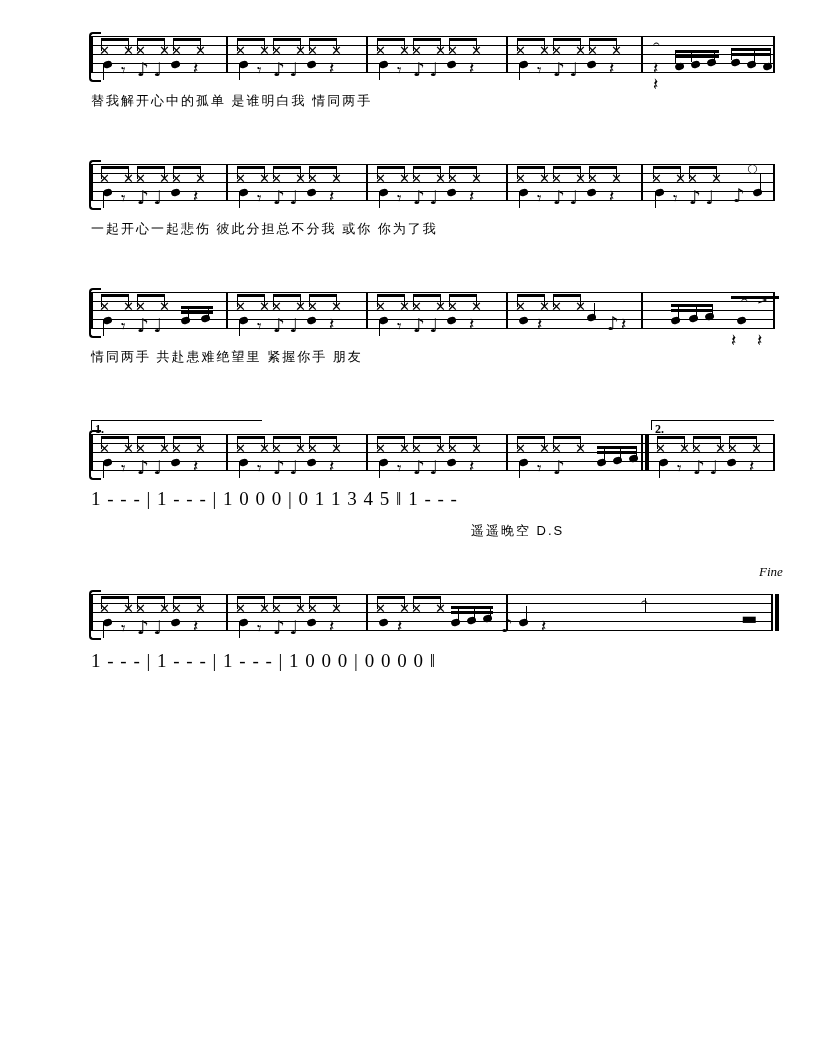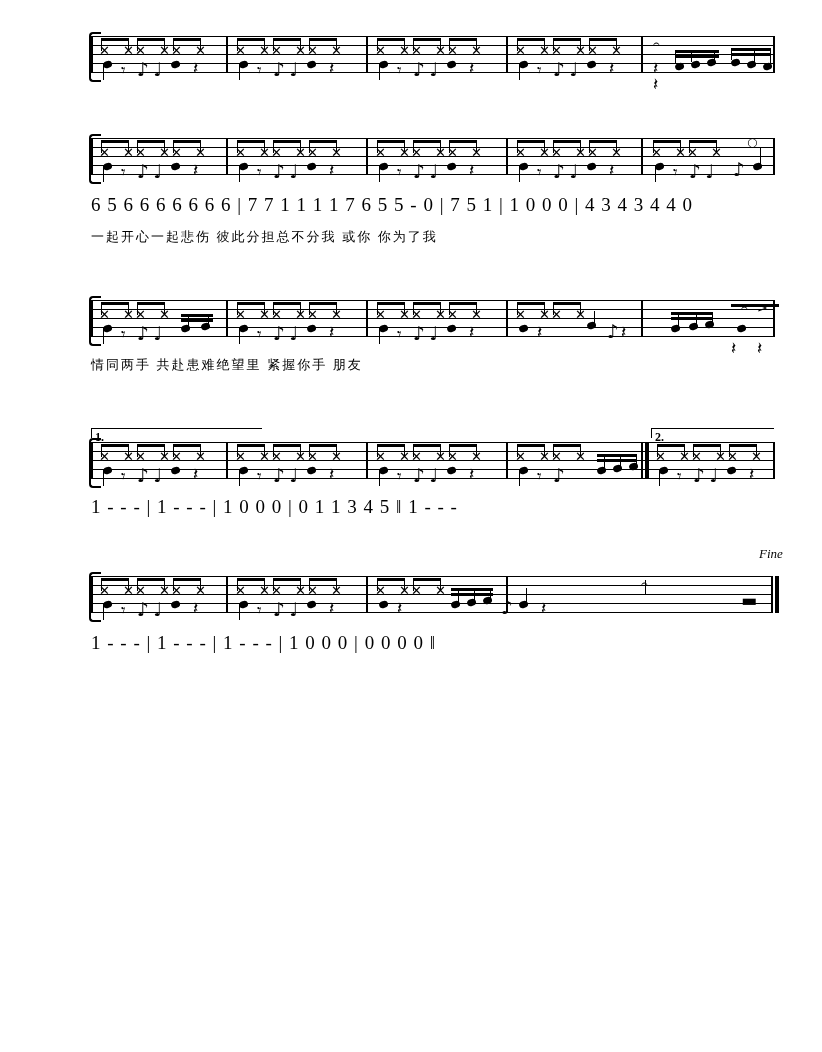--- a/index.html
+++ b/index.html
@@ -278,20 +278,21 @@
       <div class="notehead" style="left:690px; top:45px;"></div>
       <div class="stem" style="left:690px; top:36px; height:10px;"></div>
       <div class="notehead" style="left:706px; top:47px;"></div>
       <div class="stem" style="left:713px; top:36px; height:12px;"></div>
       <div class="notehead" style="left:722px; top:49px;"></div>
       <div class="stem" style="left:729px; top:36px; height:14px;"></div>
       <div class="rest" style="left:612px; top:46px;">𝄽</div>
       <div class="rest" style="left:612px; top:62px;">𝄽</div>
     </div>
 
+    <div class="lyrics">替我解开心中的孤单  是谁明白我      情同两手</div>
   </div>
 
   <div class="system" style="top:38px;">
     <div class="staff-block">
       <div class="left-brace"></div>
       <div class="staff-lines">
         <div class="ln"></div>
           <div class="ln"></div>
           <div class="ln"></div>
           <div class="ln"></div>
@@ -410,21 +411,20 @@
       <div class="stem" style="left:614px; top:50px; height:16px;"></div>
       <div class="rest" style="left:632px; top:48px;">𝄾</div>
       <div class="flagnote" style="left:648px; top:46px;">♪</div>
       <div class="flagnote" style="left:664px; top:46px;">♩</div>
       <div class="xnote" style="left:706px; top:20px; font-size:12px;">○</div>
       <div class="flagnote" style="left:692px; top:44px;">♪</div>
       <div class="notehead" style="left:712px; top:47px;"></div>
       <div class="stem" style="left:719px; top:32px; height:16px;"></div>
     </div>
 
-    <div class="jianpu">6 5 6 6 6 6 6 6 6 | 7 7 1 1 1 1 7 6 5 5  -  0 | 7 5 1 | 1 0 0 0 | 4 3 4 3 4 4 0</div>
     <div class="lyrics">一起开心一起悲伤 彼此分担总不分我      或你      你为了我</div>
   </div>
 
   <div class="system" style="top:62px;">
     <div class="staff-block">
       <div class="left-brace"></div>
       <div class="staff-lines">
         <div class="ln"></div>
           <div class="ln"></div>
           <div class="ln"></div>
@@ -675,20 +675,21 @@
       <div class="notehead" style="left:618px; top:61px;"></div>
       <div class="stem" style="left:618px; top:64px; height:16px;"></div>
       <div class="rest" style="left:636px; top:62px;">𝄾</div>
       <div class="flagnote" style="left:652px; top:60px;">♪</div>
       <div class="flagnote" style="left:668px; top:60px;">♩</div>
       <div class="notehead" style="left:686px; top:61px;"></div>
       <div class="rest" style="left:708px; top:60px;">𝄽</div>
     </div>
 
     <div class="jianpu">1  -   -   -  | 1  -   -   -  | 1 0 0 0 | 0 1 1 3 4  5 ‖ 1  -   -   -</div>
+    <div class="lyrics" style="padding-left:430px;">遥遥晚空 D.S</div>
   </div>
 
   <div class="system" style="top:110px;">
     <div class="staff-block">
       <div class="left-brace"></div>
       <div class="staff-lines">
         <div class="ln"></div>
           <div class="ln"></div>
           <div class="ln"></div>
           <div class="ln"></div>

